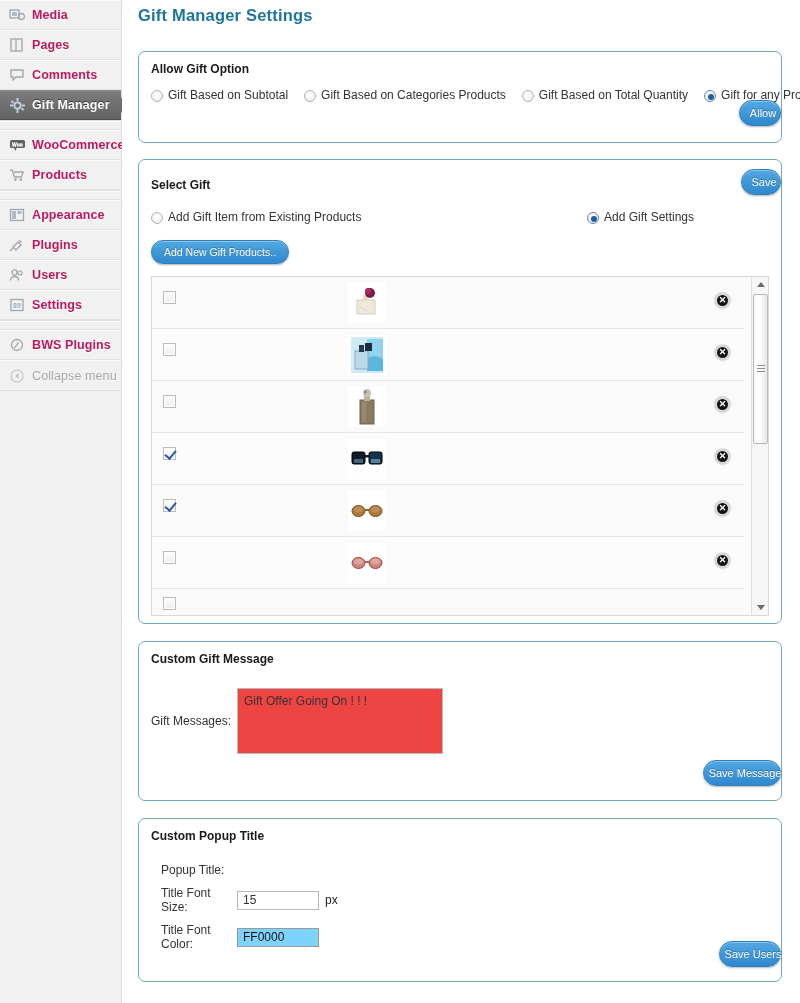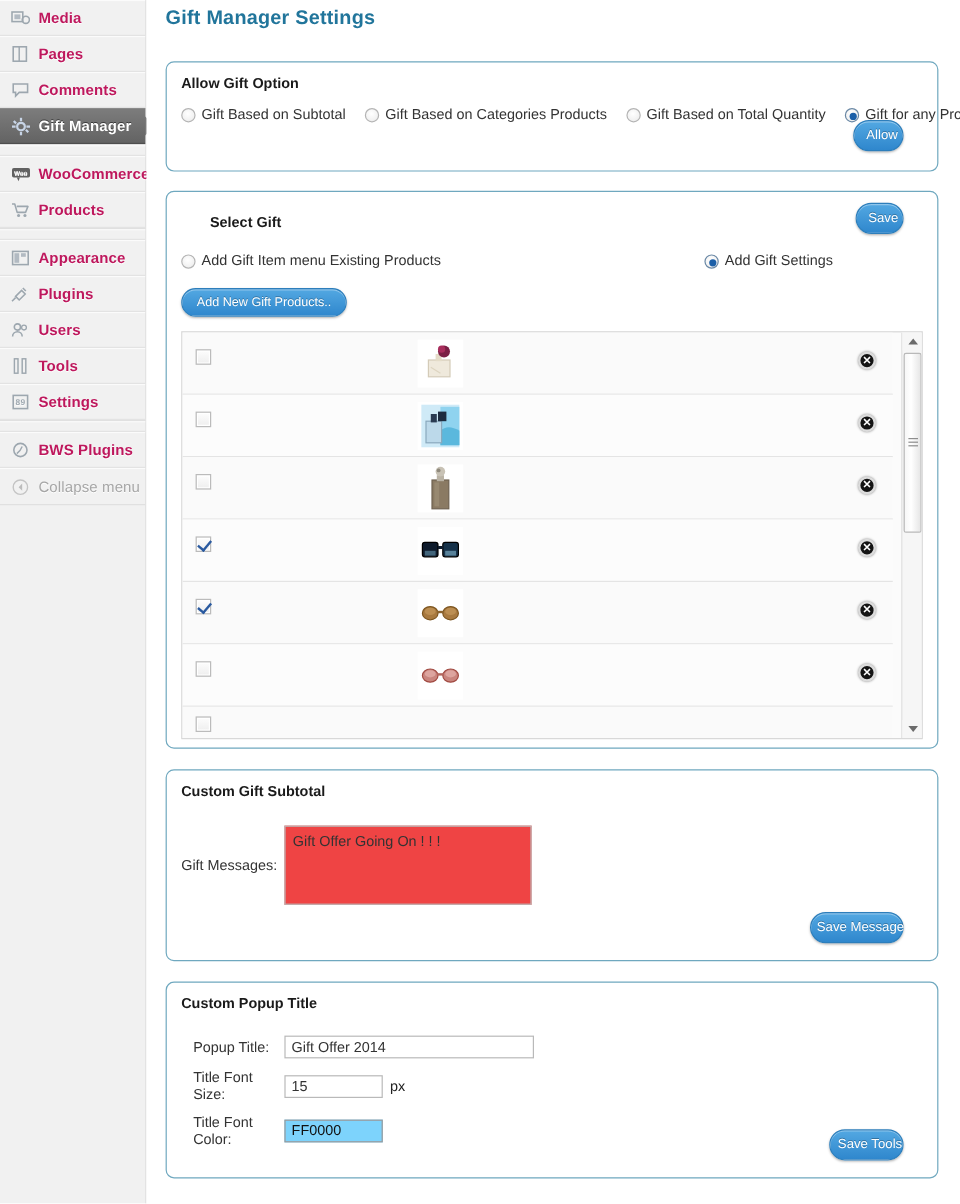--- a/index.html
+++ b/index.html
@@ -222,21 +222,21 @@
     height: 19px; padding: 1px 5px; font-size: 12px; color:#333;
     font-family: "Liberation Sans", sans-serif;
   }
   .colorbox {
     border: 1px solid #9a9a9a;
     height: 19px; width: 82px;
     padding: 1px 5px; font-size: 12px;
     font-family: "Liberation Sans", sans-serif;
     color: #111;
   }
-  .btn-right { position:absolute; right: 28px; padding-left: 17px; }
+  .btn-right { position:absolute; right: 0; padding-left: 17px; }
 </style>
 </head>
 <body>
 
 <div id="page">
 
   <div id="sidebar">
 
     <div class="menu-group">
       <div class="menu-item">
@@ -338,29 +338,20 @@
               <circle cx="5.5" cy="4.5" r="2.6" fill="none" stroke="#7d8b96" stroke-width="1.3"></circle>
               <path d="M1.5 12.5c0-2.4 1.8-4 4-4s4 1.6 4 4" fill="none" stroke="#7d8b96" stroke-width="1.3"></path>
               <circle cx="11" cy="5" r="2" fill="none" stroke="#7d8b96" stroke-width="1.1"></circle>
             </svg>
         </span>
         <span>Users</span>
       </div>
       <div class="menu-item">
         <span class="mi-icon">
           <svg width="16" height="14" viewBox="0 0 16 14">
-              <rect x="3" y="1" width="3" height="12" fill="none" stroke="#7d8b96" stroke-width="1.2"></rect>
-              <rect x="9.5" y="1" width="3" height="12" fill="none" stroke="#7d8b96" stroke-width="1.2"></rect>
-            </svg>
-        </span>
-        <span>Tools</span>
-      </div>
-      <div class="menu-item">
-        <span class="mi-icon">
-          <svg width="16" height="14" viewBox="0 0 16 14">
               <rect x="2" y="1.5" width="12" height="11" fill="none" stroke="#7d8b96" stroke-width="1.3"></rect>
               <text x="8" y="9.5" font-size="7" fill="#7d8b96" text-anchor="middle" font-family="sans-serif">89</text>
             </svg>
         </span>
         <span>Settings</span>
       </div>
     </div>
 
     <div class="menu-sep"></div>
 
@@ -408,27 +399,27 @@
         <span class="rad-group">
           <span class="rad on"></span>
           <span class="rad-label">Gift for any Products</span>
         </span>
 
       </div>
       <div class="btn btn-right" style="top:48px; width:42px;">Allow</div>
     </div>
 
     <div class="panel" style="margin-top:16px; height:465px;">
-      <div class="panel-title" style="margin-top:8px;margin-left:24px;">Select Gift</div>
+      <div class="panel-title" style="margin-top:8px;">Select Gift</div>
       <div class="btn btn-right" style="top:9px; width:40px;">Save</div>
 
       <div class="radio-row" style="margin-top:18px;">
         <span class="rad-group" style="width:420px;">
           <span class="rad"></span>
-          <span class="rad-label">Add Gift Item menu Existing Products</span>
+          <span class="rad-label">Add Gift Item from Existing Products</span>
         </span>
         <span class="rad-group">
           <span class="rad on"></span>
           <span class="rad-label">Add Gift Settings</span>
         </span>
       </div>
 
       <div class="btn small" style="margin-top:16px;">Add New Gift Products..</div>
 
       <div class="list-wrap">
@@ -537,44 +528,43 @@
               </span>
           </div>
           <div class="sb-arrow down">
               <span class="tri"></span>
             </div>
         </div>
       </div>
     </div>
 
     <div class="panel" style="margin-top:17px; height:160px;">
-      <div class="panel-title">Custom Gift Subtotal</div>
+      <div class="panel-title">Custom Gift Message</div>
       <div class="field-row" style="margin-top:22px;">
         <span class="field-label">Gift Messages:</span>
         <textarea class="txtarea" value="Gift Offer Going On ! ! !" style="">Gift Offer Going On ! ! !</textarea>
       </div>
       <div class="btn btn-right" style="top:118px; width:78px;">Save Message</div>
     </div>
 
     <div class="panel" style="margin-top:17px; height:164px;">
       <div class="panel-title">Custom Popup Title</div>
 
       <div class="field-row" style="margin-top:20px;">
         <span class="field-label" style="padding-left:10px;">Popup Title:</span>
-        <input class="txtinput" style="width: 208px;" value="Gift Offer 2014">
       </div>
 
       <div class="field-row">
         <span class="field-label" style="padding-left:10px;">Title Font Size:</span>
         <input class="txtinput" style="width: 82px;" value="15">
         <span style="margin-left:6px;">px</span>
       </div>
 
       <div class="field-row">
         <span class="field-label" style="padding-left:10px;">Title Font Color:</span>
         <input class="colorbox" id="colorfield" value="FF0000" style="background: #7dd3fc;">
       </div>
 
-      <div class="btn btn-right" style="top:122px; width:62px;">Save Tools</div>
+      <div class="btn btn-right" style="top:122px; width:62px;">Save Users</div>
     </div>
 
   </div>
 </div>
 
 </body></html>

